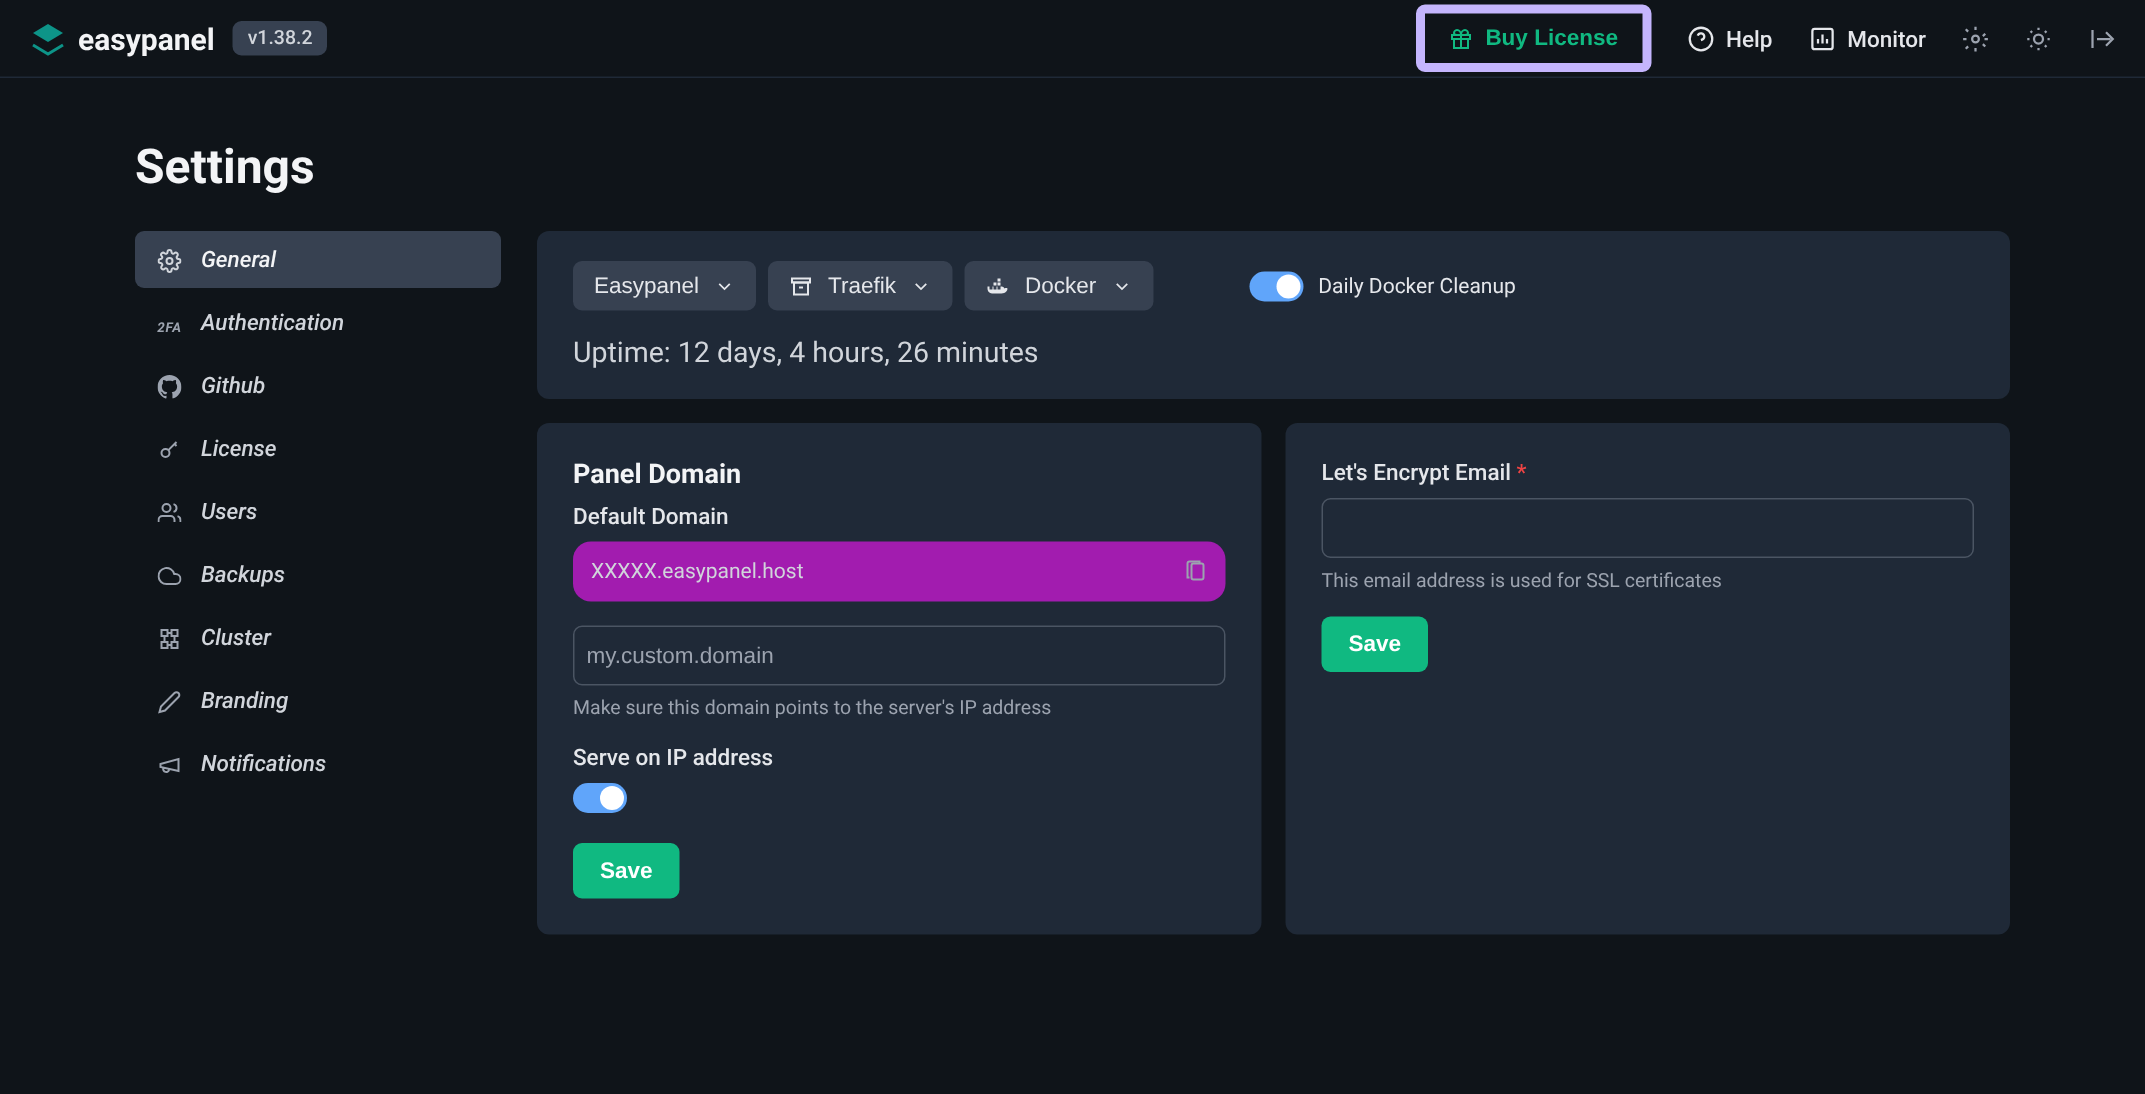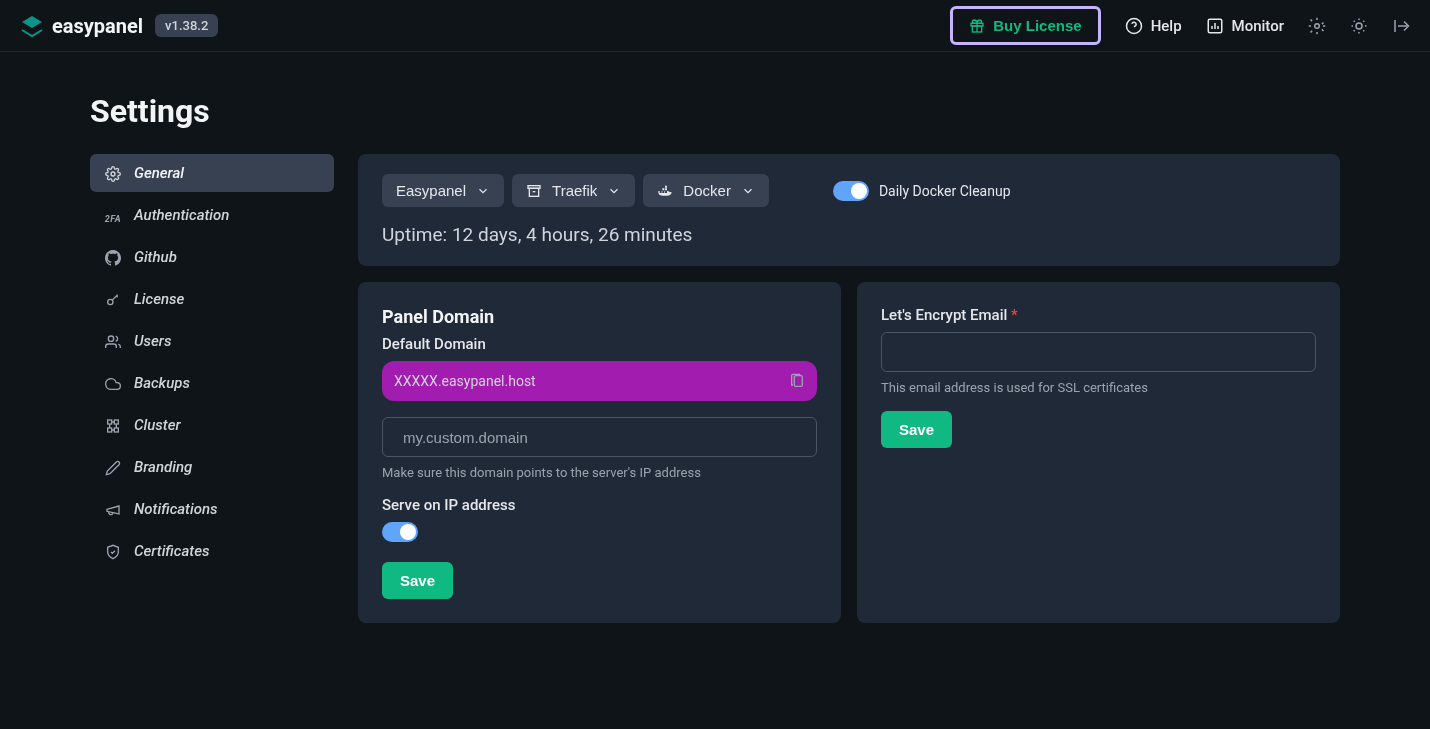--- a/index.html
+++ b/index.html
@@ -50,21 +50,21 @@
     }
     .header-right {
       display: flex;
       align-items: center;
       gap: 24px;
     }
     .buy-license-btn {
       display: flex;
       align-items: center;
       gap: 8px;
-      border: 3px solid #c4b5fd;
+      border: 6px solid #c4b5fd;
       color: #10b981;
       background: transparent;
       padding: 8px 16px;
       border-radius: 6px;
       font-size: 15px;
       font-weight: 600;
       cursor: pointer;
     }
     .header-link {
       display: flex;
@@ -236,21 +236,21 @@
       color: #9ca3af;
       cursor: pointer;
       display: flex;
       align-items: center;
     }
     .text-input {
       width: 100%;
       background: transparent;
       border: 1px solid #4b5563;
       border-radius: 6px;
-      padding: 9px 20px;
+      padding: 9px 8px;
       color: #e5e7eb;
       font-size: 15px;
       height: 40px;
     }
     .text-input::placeholder {
       color: #9ca3af;
     }
     .hint-text {
       color: #9ca3af;
       font-size: 13px;
@@ -429,29 +429,20 @@
         </span>
         <span>Branding</span>
       </div>
       <div class="sidebar-item">
         <span class="icon">
           <svg width="16" height="16" viewBox="0 0 24 24" fill="none" stroke="currentColor" stroke-width="2">
               <path d="M3 11l18-5v12L3 14v-3zM11.6 16.8a3 3 0 1 1-5.8-1.6"></path>
             </svg>
         </span>
         <span>Notifications</span>
-      </div>
-      <div class="sidebar-item">
-        <span class="icon">
-          <svg width="16" height="16" viewBox="0 0 24 24" fill="none" stroke="currentColor" stroke-width="2">
-              <path d="M12 22s8-4 8-10V5l-8-3-8 3v7c0 6 8 10 8 10z"></path>
-              <path d="M9 12l2 2 4-4"></path>
-            </svg>
-        </span>
-        <span>Certificates</span>
       </div>
     </div>
 
     <div class="content">
 
       <div class="top-panel">
         <div class="top-panel-row">
           <button class="dropdown-btn">
             <span>Easypanel</span>
             <svg width="14" height="14" viewBox="0 0 24 24" fill="none" stroke="currentColor" stroke-width="2">

